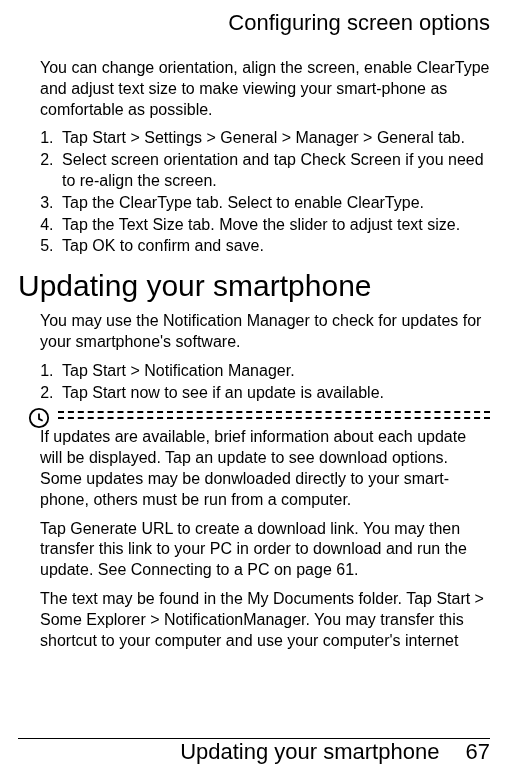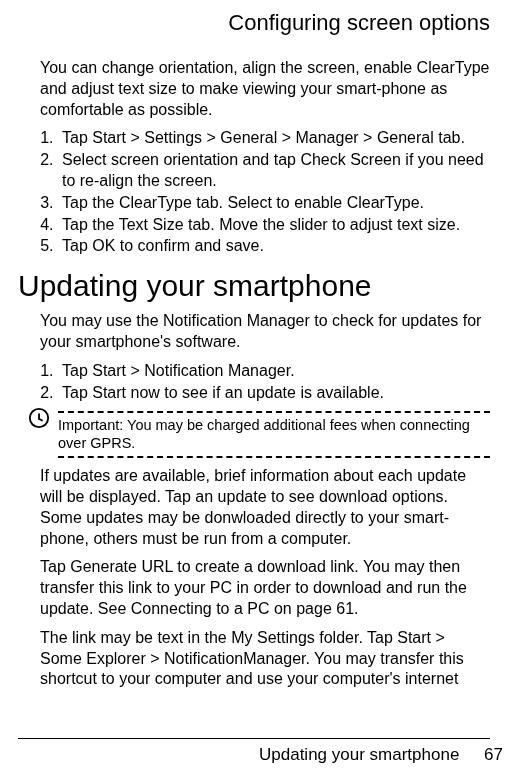--- a/index.html
+++ b/index.html
@@ -74,22 +74,22 @@
     .footer-line {
       position: absolute;
       bottom: 40px;
       left: 18px;
       right: 18px;
       border-top: 1.5px solid #000;
     }
     .footer {
       position: absolute;
       bottom: 14px;
-      right: 5px;
-      font-size: 17px;
+      right: 18px;
+      font-size: 22px;
     }
     .footer .page-num {
       margin-left: 20px;
     }
   </style>
 </head>
 <body>
 
 <h1>Configuring screen options</h1>
 
@@ -113,29 +113,26 @@
   </ol>
 
 <div class="important-box">
   <div class="important-icon">
     <svg viewBox="0 0 24 24">
         <circle cx="12" cy="12" r="10" fill="none" stroke="#000" stroke-width="2"></circle>
         <path d="M12 7 L12 13 L16 15" fill="none" stroke="#000" stroke-width="2"></path>
       </svg>
   </div>
   <hr class="dashed-line">
-  <p class="important-text">
-    <span class="bold">Important</span><span>: You may be charged additional fees when connecting over GPRS.</span>
-  </p>
   <hr class="dashed-line">
 </div>
 
 <p class="body-text">If updates are available, brief information about each update will be displayed. Tap an update to see download options. Some updates may be donwloaded directly to your smart-phone, others must be run from a computer.</p>
 
 <p class="body-text" id="para2"><span>Tap </span><span class="bold">Generate URL</span><span> to create a download link. You may then transfer this link to your PC in order to download and run the update. See </span><span class="bold">Connecting to a PC on page 61</span><span>.</span></p>
 
-<p class="body-text" id="para3"><span>The link may be text in the </span><span class="bold">My Settings</span><span> folder. Tap </span><span class="bold">Start</span><span> &gt; </span><span class="bold">Some Explorer</span><span> &gt; </span><span class="bold">NotificationManager</span><span>. You may transfer this shortcut to your computer and use your computer's internet</span></p>
+<p class="body-text" id="para3"><span>The text may be found in the </span><span class="bold">My Documents</span><span> folder. Tap </span><span class="bold">Start</span><span> &gt; </span><span class="bold">Some Explorer</span><span> &gt; </span><span class="bold">NotificationManager</span><span>. You may transfer this shortcut to your computer and use your computer's internet</span></p>
 
 <div class="footer-line"></div>
 <div class="footer">
   <span>Updating your smartphone</span>
   <span class="page-num">67</span>
 </div>
 
 </body></html>

